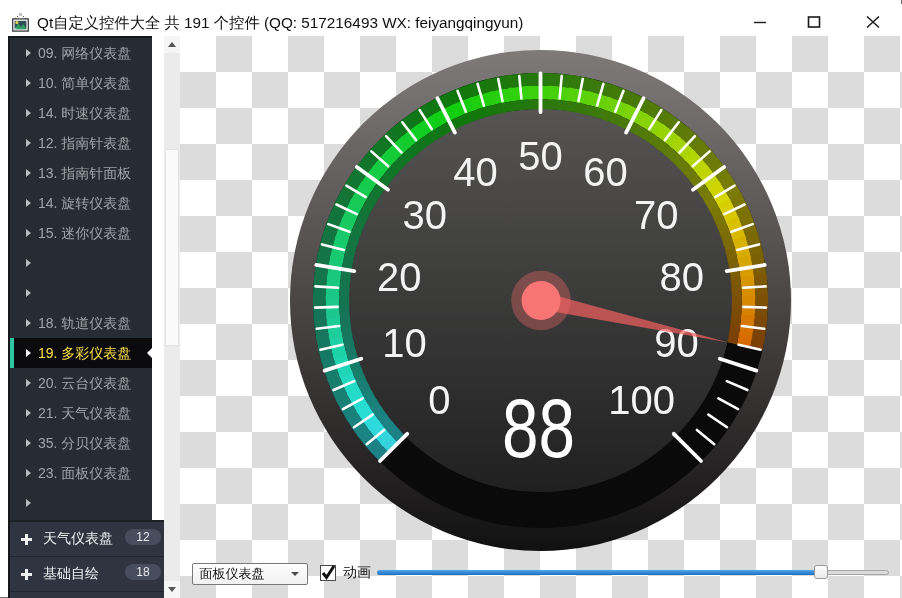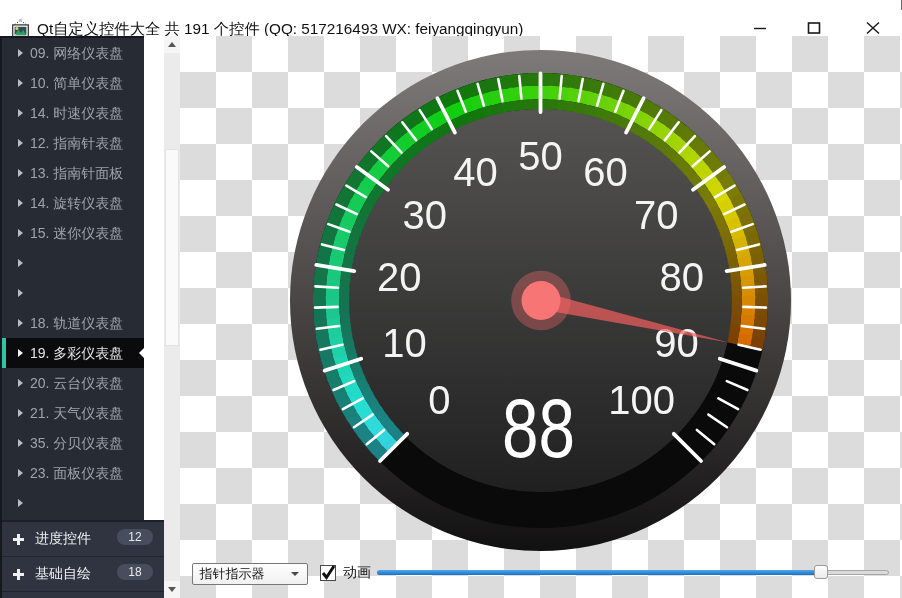--- a/index.html
+++ b/index.html
@@ -1,27 +1,27 @@
 <!DOCTYPE html>
 <html><head><meta charset="utf-8">
 <style>
 * { margin:0; padding:0; box-sizing:border-box; }
 html,body { width:902px; height:598px; overflow:hidden; font-family:"Liberation Sans", sans-serif; background:#fff; }
 #win { position:relative; width:902px; height:598px; border-right:1px solid #6a6a6a; border-bottom:1px solid #6a6a6a; }
 
-#titlebar { position:absolute; left:0; top:10px; width:902px; height:36px; background:#fff; }
+#titlebar { position:absolute; left:0; top:4px; width:902px; height:36px; background:#fff; }
 #title { position:absolute; left:37px; top:8.5px; font-size:15.3px; color:#101010; white-space:nowrap; }
 #appicon { position:absolute; left:11px; top:8px; }
 .winbtn { position:absolute; top:0; width:46px; height:36px; }
 
-#sidebar { position:absolute; left:0; top:36px; width:144px; height:562px; background:#272b33; border-left:2px solid #16181d; border-top:2px solid #16181d; }
+#sidebar { position:absolute; left:8px; top:36px; width:144px; height:562px; background:#272b33; border-left:2px solid #16181d; border-top:2px solid #16181d; }
 .row { position:relative; height:30px; line-height:30px; color:#9fa4ac; font-size:14px; }
 .row .tri { position:absolute; left:16px; top:11px; width:0; height:0; border-left:5px solid #b9bdc3; border-top:4px solid transparent; border-bottom:4px solid transparent; }
 .row .txt { position:absolute; left:28px; top:0; }
-.row.sel { background:#0b0b0d; color:#e5e5e5; }
+.row.sel { background:#0b0b0d; color:#fde047; }
 .row.sel .tri { border-left-color:#f2f2f2; }
 .row.sel::before { content:""; position:absolute; left:0; top:0; width:4px; height:30px; background:#2ec5a2; }
 .row.sel::after { content:""; position:absolute; right:-2px; top:8px; width:0; height:0; border-right:7px solid #ffffff; border-top:7px solid transparent; border-bottom:7px solid transparent; }
 #botsec { position:absolute; left:0; top:482px; width:162px; height:80px; background:#2f3440; border-top:2px solid #1d2026; }
 .brow { position:relative; height:35px; border-bottom:1px solid #22252d; }
 .brow .plus { position:absolute; left:11px; top:12px; width:11px; height:11px; }
 .brow .plus::before { content:""; position:absolute; left:0; top:4px; width:11px; height:3px; background:#f0f0f0; }
 .brow .plus::after { content:""; position:absolute; left:4px; top:0; width:3px; height:11px; background:#f0f0f0; }
 .brow .bt { position:absolute; left:33px; top:8px; color:#eef0f2; font-size:14px; }
 .brow .badge { position:absolute; left:115px; top:7px; width:36px; height:16px; border-radius:8px; background:#474d5c; color:#e8eaee; font-size:12px; text-align:center; line-height:16px; }
@@ -127,21 +127,21 @@
 <div class="row">
         <span class="tri"></span>
         <span class="txt">23. 面板仪表盘</span>
       </div>
 <div class="row">
         <span class="tri"></span>
       </div>
   <div id="botsec">
     <div class="brow">
           <span class="plus"></span>
-          <span class="bt">进度控件</span>
+          <span class="bt">天气仪表盘</span>
           <span class="badge">12</span>
         </div>
     <div class="brow">
           <span class="plus"></span>
           <span class="bt">基础自绘</span>
           <span class="badge">18</span>
         </div>
   </div>
   </div>
   <div id="sbar">
@@ -493,21 +493,21 @@
           <text x="315.4" y="135.6" font-size="40" fill="#f4f4f4" text-anchor="middle">60</text>
           <text x="366.2" y="178.9" font-size="40" fill="#f4f4f4" text-anchor="middle">70</text>
           <text x="391.7" y="240.6" font-size="40" fill="#f4f4f4" text-anchor="middle">80</text>
           <text x="386.5" y="307.2" font-size="40" fill="#f4f4f4" text-anchor="middle">90</text>
           <text x="351.6" y="364.1" font-size="40" fill="#f4f4f4" text-anchor="middle">100</text>
           <polygon points="248.62,258.89 438.36,292.49 252.38,242.11" fill="rgba(244,96,96,0.70)"></polygon>
           <circle cx="251.0" cy="250.5" r="29.8" fill="rgba(250,105,105,0.35)"></circle>
           <circle cx="251.0" cy="250.5" r="19.5" fill="#f87575"></circle>
           <text x="248.5" y="406.5" font-size="84" fill="#fff" text-anchor="middle" textLength="73" lengthAdjust="spacingAndGlyphs">88</text>
         </svg></div>
-    <div id="combo">指针指示器</div>
+    <div id="combo">面板仪表盘</div>
     <div id="chk">
         <svg width="18" height="20" viewBox="0 0 18 20" style="position:absolute;left:-1px;top:-4px">
           <path d="M3 11 L6.5 15.5 L14 4" stroke="#111" stroke-width="3" fill="none"></path>
         </svg>
       </div>
     <div id="chklab">动画</div>
     <div id="track">
         <div class="blue"></div>
         <div class="gray"></div>
       </div>

